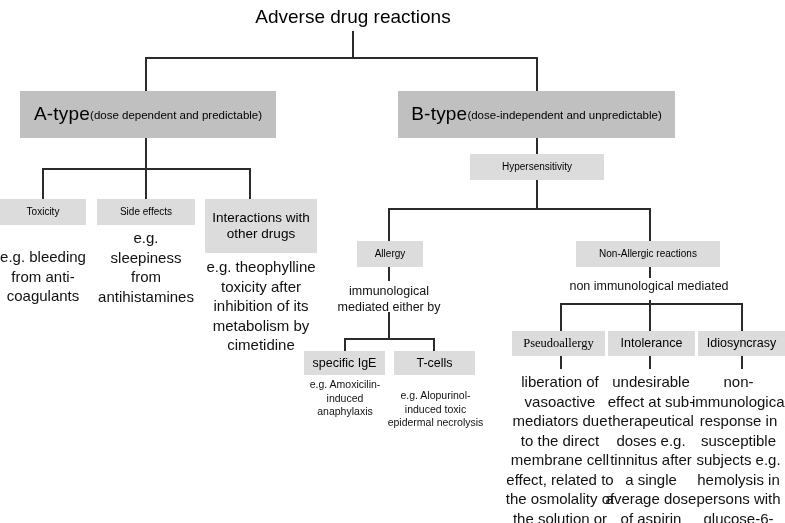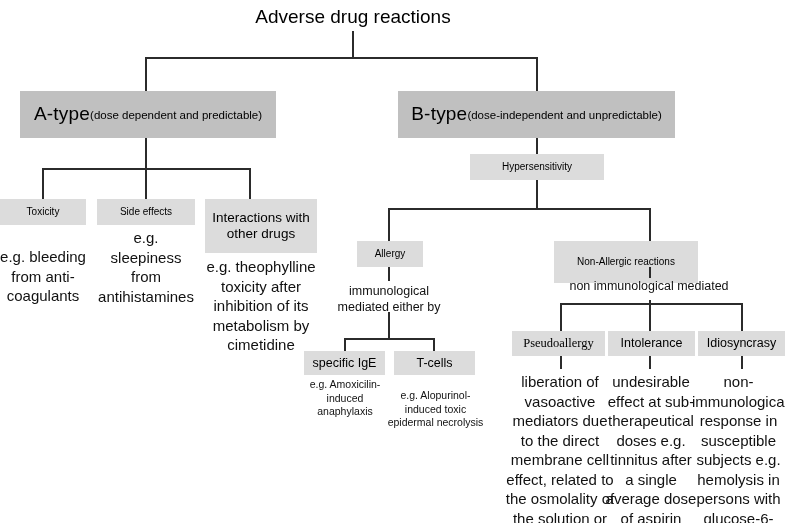--- a/index.html
+++ b/index.html
@@ -128,21 +128,21 @@
   <div class="ln hl" style="left:388px; top:208px; width:262px;"></div>
   <div class="ln vl" style="left:388px; top:208px; height:33px;"></div>
   <div class="ln vl" style="left:649px; top:208px; height:33px;"></div>
 
   <div class="node box-l2" style="left:357px; top:241px; width:66px; height:26px;">
     <span>Allergy</span>
   </div>
   <div class="ln vl" style="left:388px; top:267px; height:14px;"></div>
   <div class="note mid" style="left:330px; top:283px; width:118px;">immunological mediated either by</div>
 
-  <div class="node box-l2" style="left:554px; top:241px; width:144px; height:42px;">
+  <div class="node box-l2" style="left:576px; top:241px; width:144px; height:26px;">
     <span>Non-Allergic reactions</span>
   </div>
   <div class="ln vl" style="left:649px; top:267px; height:11px;"></div>
   <div class="note mid" style="left:563px; top:278px; width:172px;">non immunological mediated</div>
 
   <div class="ln vl" style="left:388px; top:312px; height:27px;"></div>
   <div class="ln hl" style="left:344px; top:338px; width:90px;"></div>
   <div class="ln vl" style="left:344px; top:338px; height:14px;"></div>
   <div class="ln vl" style="left:433px; top:338px; height:14px;"></div>
 

